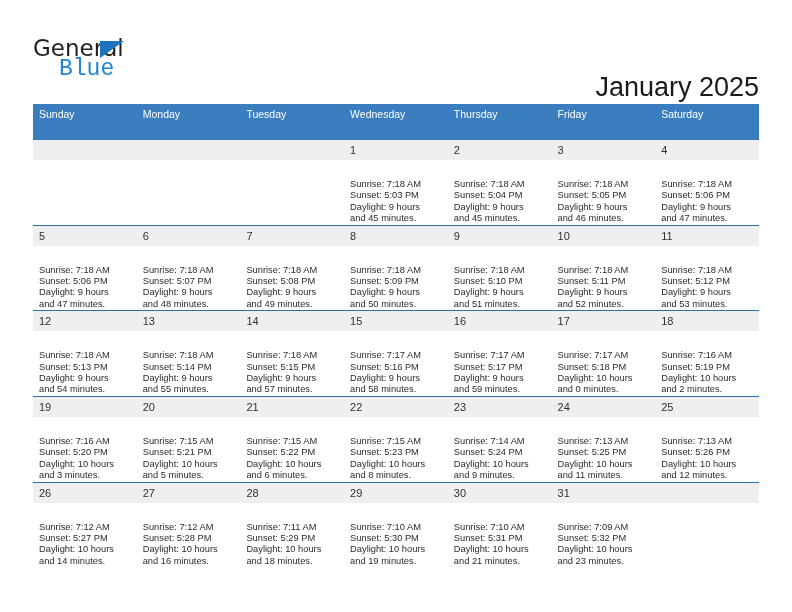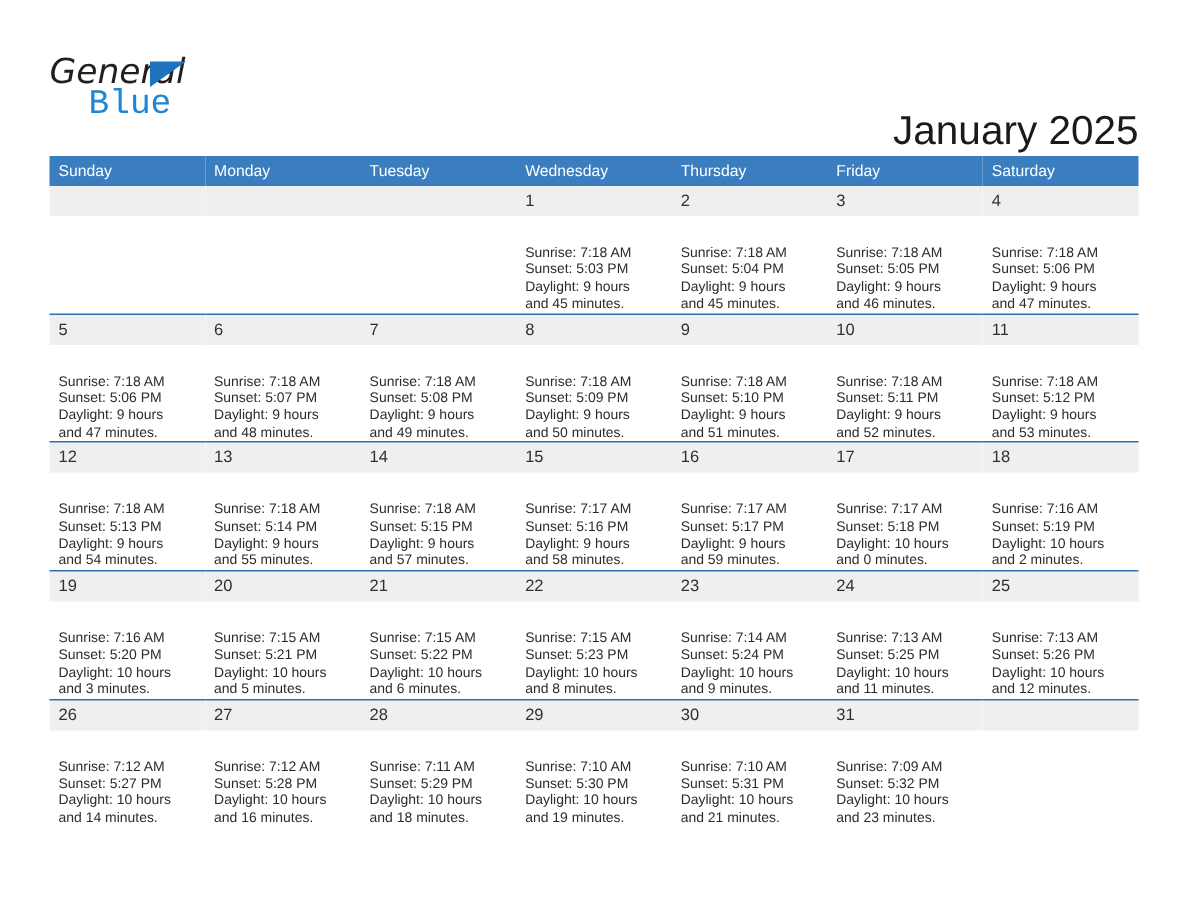--- a/index.html
+++ b/index.html
@@ -38,21 +38,20 @@
   .logo-general {
     position: absolute;
     left: 0;
     top: 0;
     font-size: 23px;
     color: #231f20;
     letter-spacing: 0px;
     line-height: 24px;
     font-family: "DejaVu Sans", sans-serif;
     font-weight: 400;
-    font-style: italic;
   }
   .logo-tri {
     position: absolute;
     left: 67px;
     top: 5px;
     width: 0;
     height: 0;
     border-left: 24px solid #1f72bd;
     border-bottom: 17px solid transparent;
   }
@@ -95,21 +94,21 @@
     width: 726px;
     border-collapse: collapse;
     table-layout: fixed;
   }
   .calendar th {
     background: #3a7ebf;
     color: #ffffff;
     font-size: 10.5px;
     font-weight: normal;
     text-align: left;
-    padding: 4px 0 4px 6px;
+    padding: 4px 0 20px 6px;
     height: 12px;
     border: none;
     line-height: 12px;
   }
   .calendar td {
     width: 103.7px;
     height: 74px;
     vertical-align: top;
     padding: 0;
     border: none;

